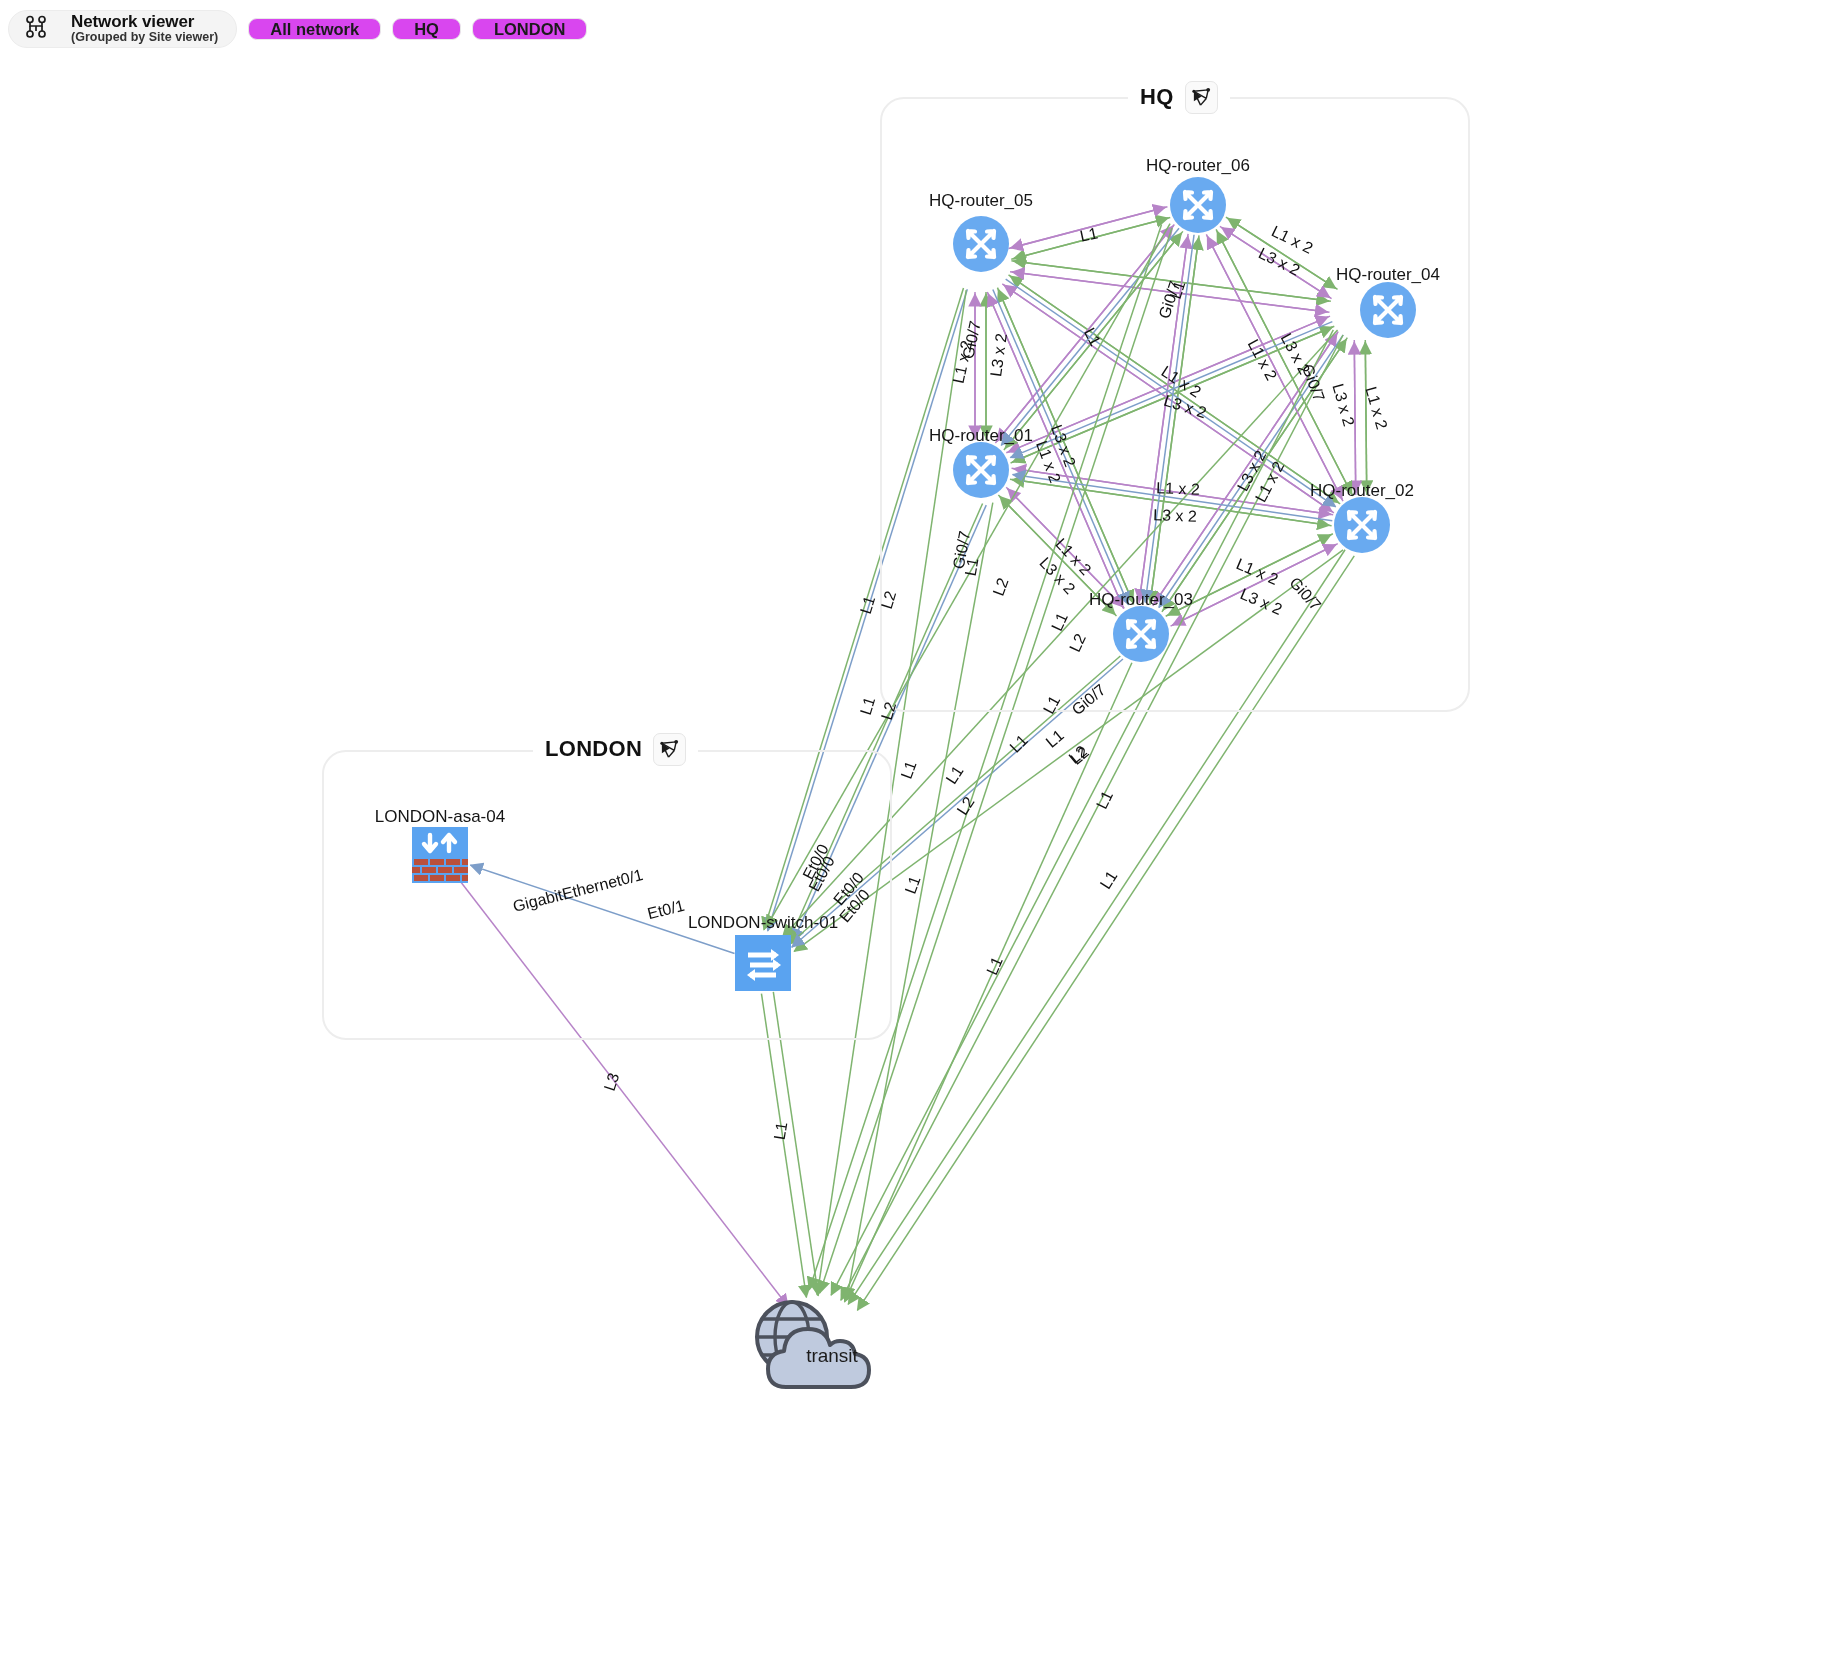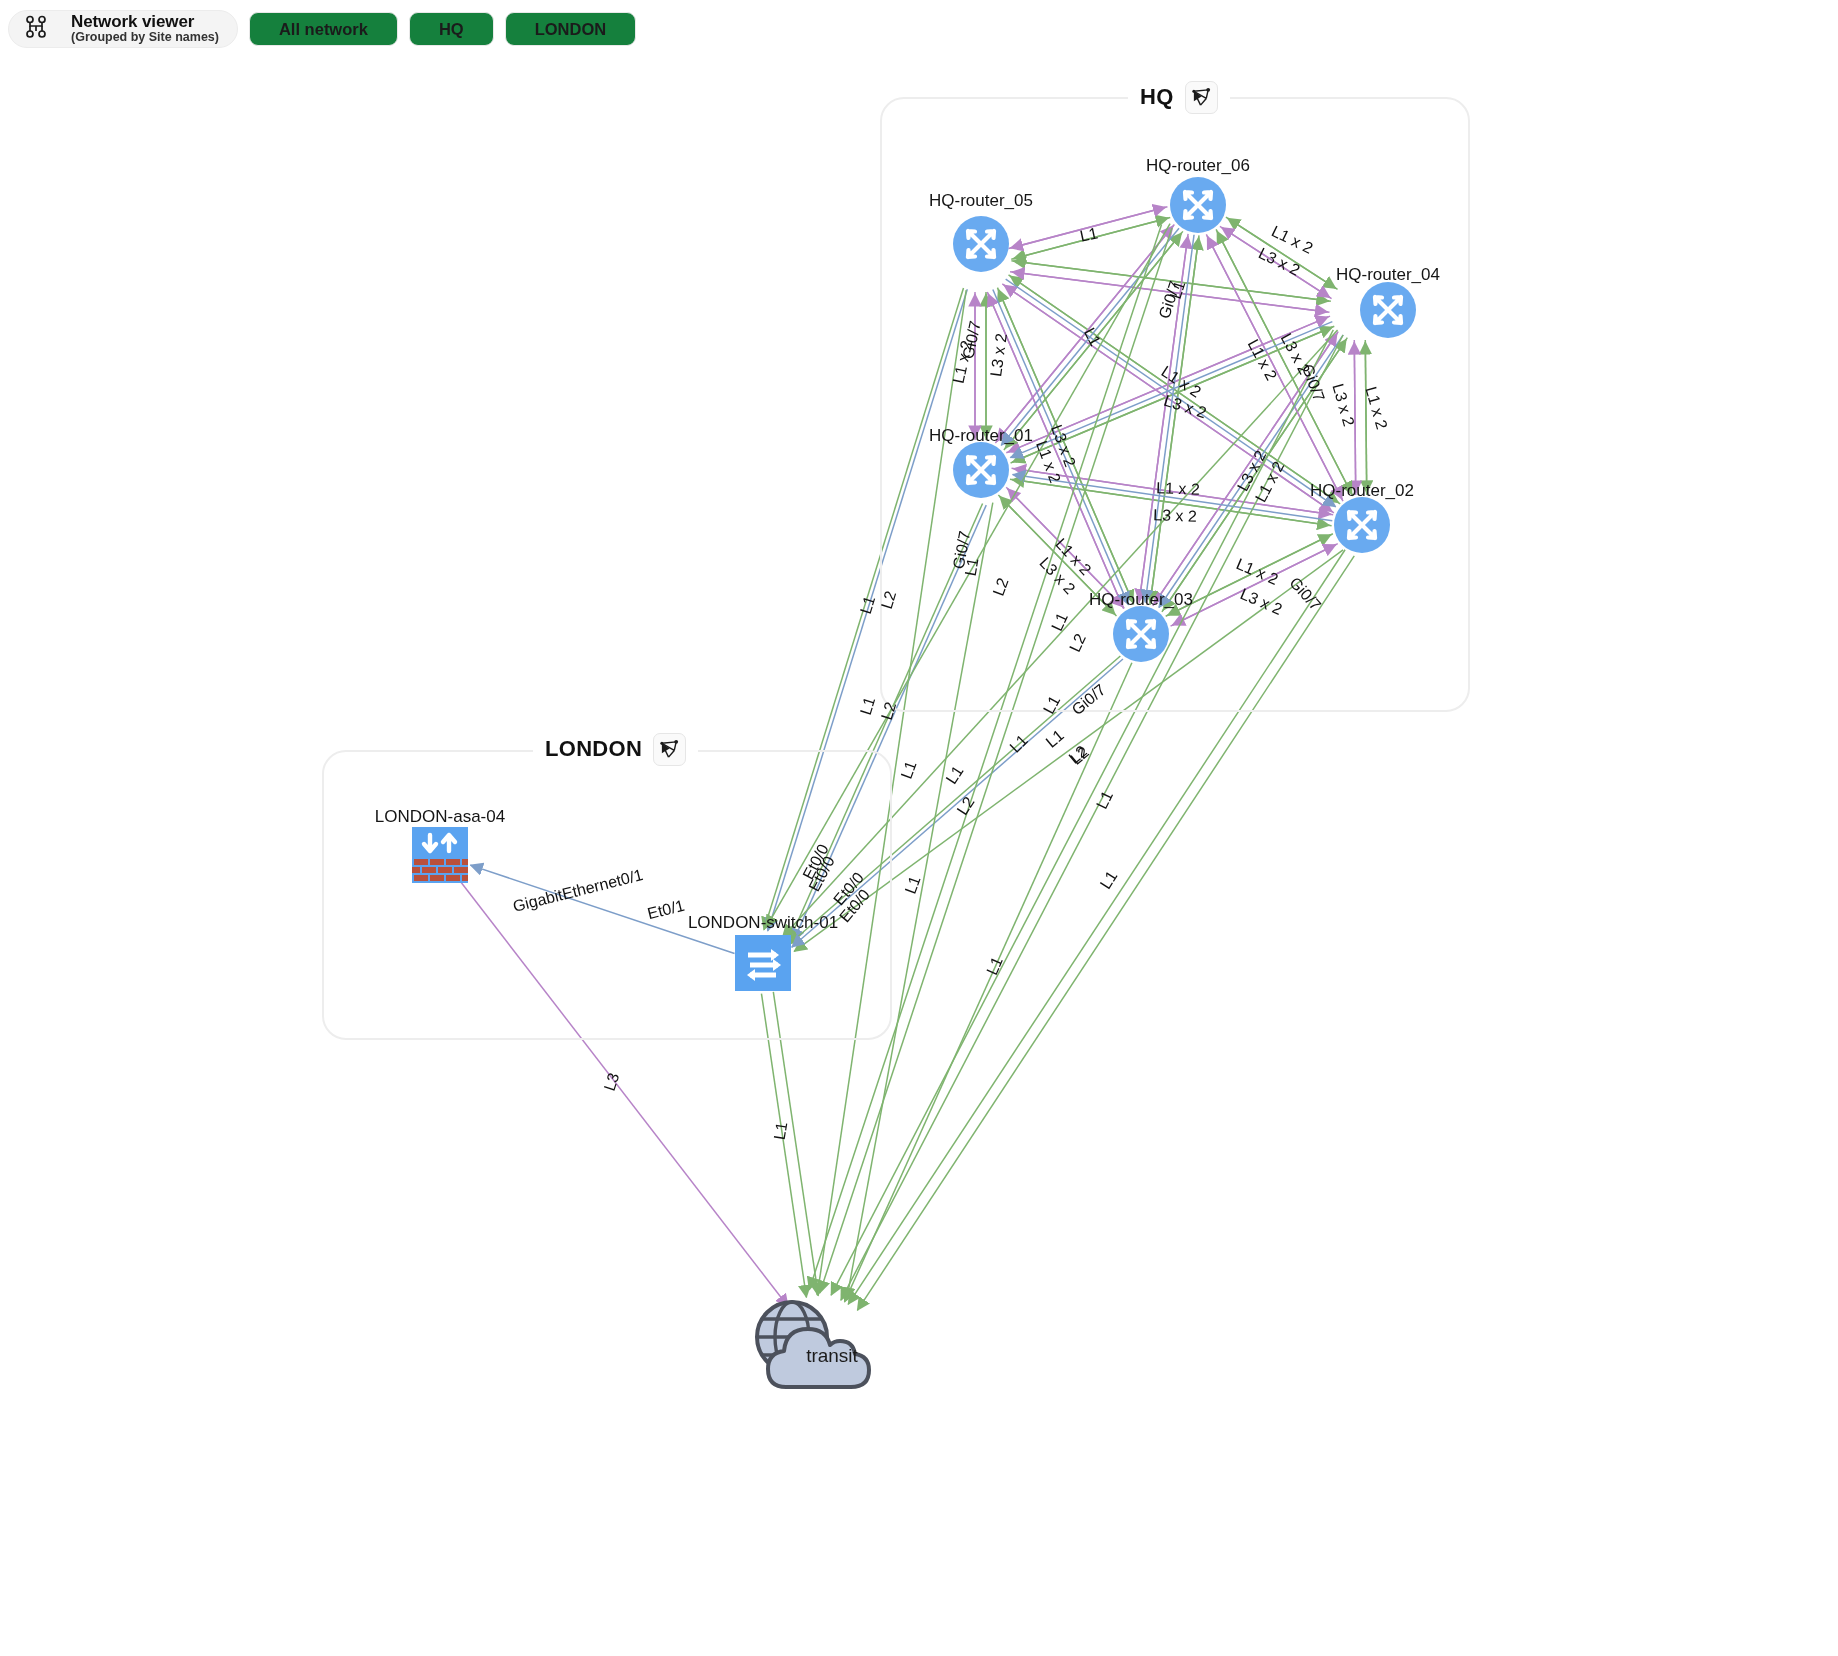--- a/index.html
+++ b/index.html
@@ -18,23 +18,23 @@
   }
   .tb-chip{
     display:flex;align-items:center;gap:22px;
     background:#f4f4f4;border:1px solid #ececec;border-radius:22px;
     padding:6px 18px 7px 14px;height:38px;box-sizing:border-box;
   }
   .tb-chip .tb-txt{display:flex;flex-direction:column;justify-content:center;line-height:1.05;}
   .tb-title{font-size:17px;font-weight:bold;color:#111;letter-spacing:-.1px;}
   .tb-sub{font-size:12.5px;font-weight:bold;color:#333;margin-top:1px;}
   .tb-btn{
-    background:#15803d;border:1px solid #e8e8e8;border-radius:9px;
-    height:34px;display:flex;align-items:center;justify-content:center;
-    padding:0 29px;font-size:16.5px;font-weight:bold;color:#1b1b1b;
+    background:#d946ef;border:1px solid #e8e8e8;border-radius:9px;
+    height:22px;display:flex;align-items:center;justify-content:center;
+    padding:0 21px;font-size:16.5px;font-weight:bold;color:#1b1b1b;
     cursor:pointer;box-sizing:border-box;white-space:nowrap;
   }
 
   
   #canvas{position:absolute;left:0;top:0;width:1838px;height:1656px;}
   #edges{position:absolute;left:0;top:0;width:1838px;height:1656px;pointer-events:none;}
 
   
   .site{
     position:absolute;border:2px solid #ededed;border-radius:24px;
@@ -86,21 +86,21 @@
         <circle cx="7" cy="5.5" r="3" fill="none" stroke="#1b1b1b" stroke-width="1.7"></circle>
         <circle cx="19" cy="5.5" r="3" fill="none" stroke="#1b1b1b" stroke-width="1.7"></circle>
         <circle cx="7" cy="20" r="3" fill="none" stroke="#1b1b1b" stroke-width="1.7"></circle>
         <circle cx="19" cy="20" r="3" fill="none" stroke="#1b1b1b" stroke-width="1.7"></circle>
         <path d="M7 8.5v3.5h12V8.5M13 12v5" fill="none" stroke="#1b1b1b" stroke-width="1.7"></path>
         <path d="M7 12v5M19 12v5" fill="none" stroke="#1b1b1b" stroke-width="1.7"></path>
       </svg>
     </span>
     <span class="tb-txt">
       <span class="tb-title">Network viewer</span>
-      <span class="tb-sub">(Grouped by Site names)</span>
+      <span class="tb-sub">(Grouped by Site viewer)</span>
     </span>
   </div>
   <div class="tb-btn">All network</div>
   <div class="tb-btn">HQ</div>
   <div class="tb-btn">LONDON</div>
 </div>
 
 <div id="canvas">
 
   <div class="site" style="left:880px;top:97px;width:590px;height:615px;"></div>

